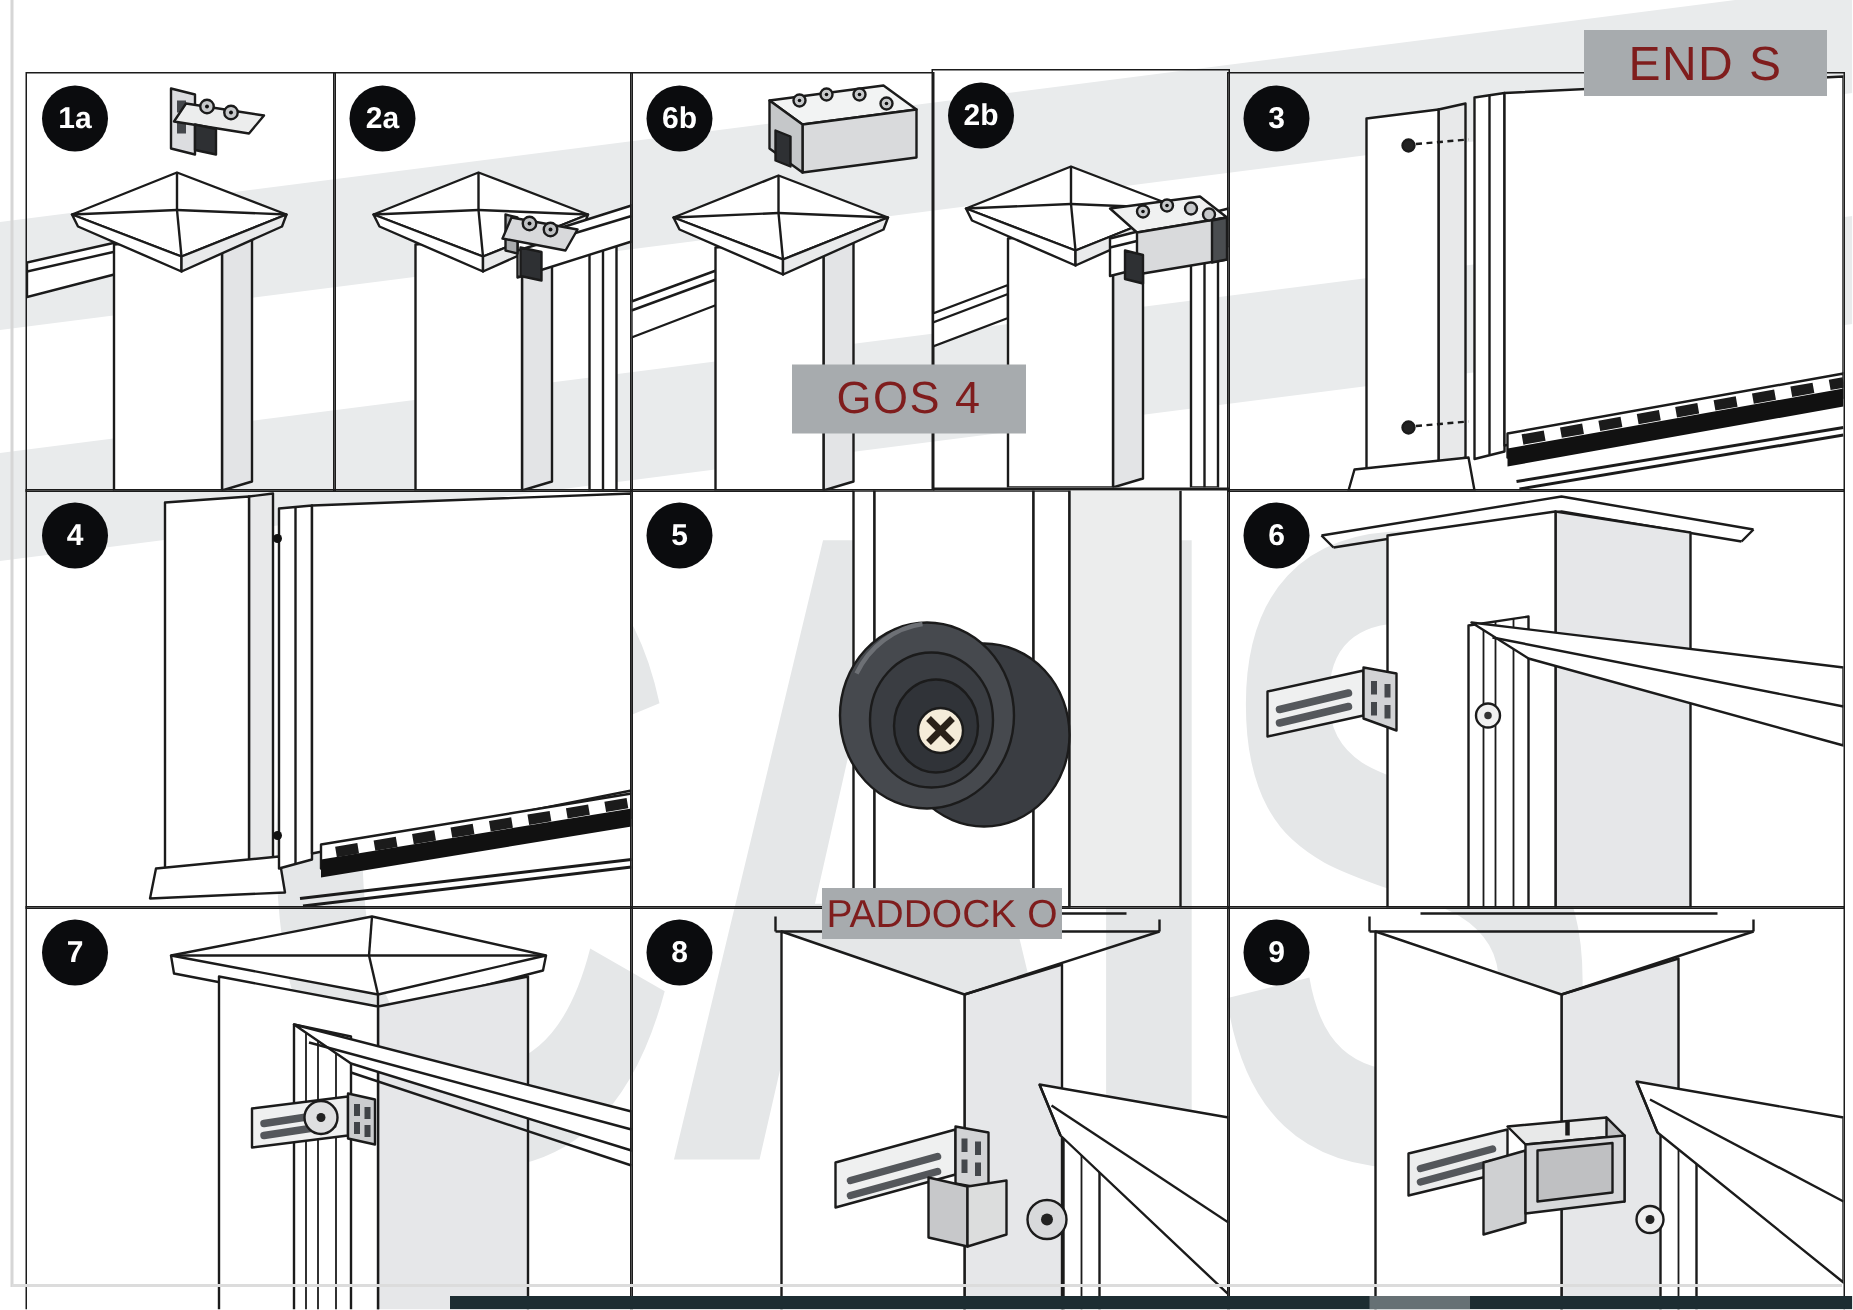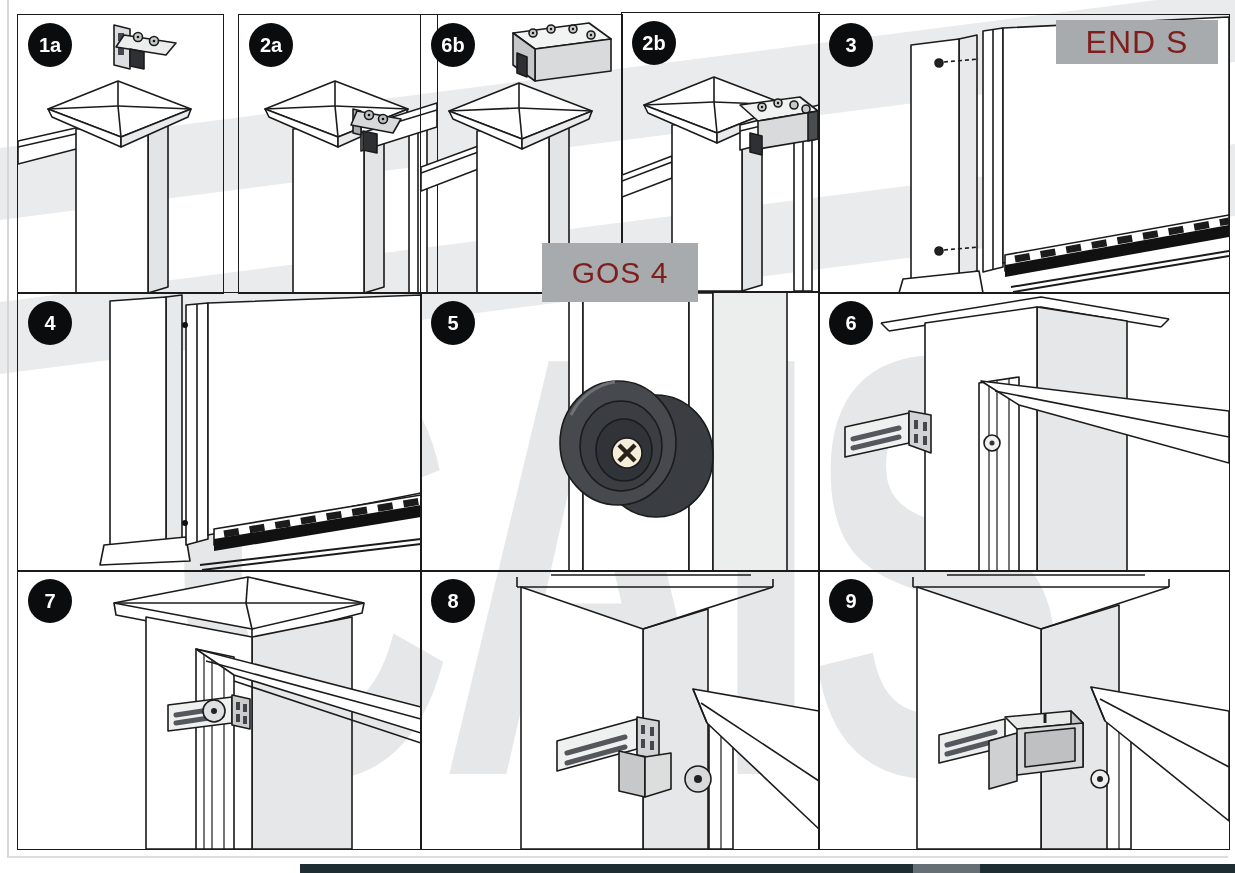--- a/index.html
+++ b/index.html
@@ -14,21 +14,21 @@
             font-size:600px;letter-spacing:-22px;color:#e5e7e8;
             transform:scaleX(0.66);transform-origin:left top;white-space:nowrap;}
 
   
   .edge-left{position:absolute;left:7px;top:0;width:2px;height:858px;background:#d6d6d6;z-index:4;}
   .edge-bottom{position:absolute;left:8px;top:856px;width:1220px;height:2px;background:#dcdcdc;z-index:4;}
   .bottom-bar{position:absolute;left:300px;top:864px;width:935px;height:9px;background:#1d2d32;z-index:5;}
   .bottom-thumb{position:absolute;left:613px;top:0;width:67px;height:9px;background:#667074;}
 
   
-  .cell{position:absolute;border:1.5px solid #1b1b1b;background:transparent;z-index:1;}
+  .cell{position:absolute;border:1.5px solid #1b1b1b;background:transparent;z-index:1;margin-top:34px;}
   .cell svg{position:absolute;left:0;top:0;}
 
   
   .badge{position:absolute;left:10px;top:8px;width:44px;height:44px;border-radius:50%;
          background:#0b0c0e;color:#fff;font-weight:bold;font-size:20px;
          display:flex;align-items:center;justify-content:center;z-index:3;}
 
   
   .plabel{position:absolute;background:#a7abae;color:#7f1d1d;font-weight:normal;
           display:flex;align-items:center;justify-content:center;z-index:3;
@@ -68,21 +68,21 @@
         <circle cx="120" cy="22" r="4.5" fill="#c6c8ca"></circle>
           <circle cx="136" cy="26" r="4.5" fill="#c6c8ca"></circle>
         <circle cx="120" cy="22" r="1.3" fill="#111" stroke="none"></circle>
           <circle cx="136" cy="26" r="1.3" fill="#111" stroke="none"></circle>
         <polygon points="112,34 126,37 126,54 112,51" fill="#2e3033"></polygon>
       </g>
     </svg>
     <div class="badge">1a</div>
   </div>
 
-  <div class="cell" style="left:238px;top:14px;width:198px;height:278px">
+  <div class="cell" style="left:222px;top:14px;width:198px;height:278px">
     <svg viewBox="0 0 198 278" width="198" height="278">
       <g stroke="#1b1b1b" stroke-width="1.6" stroke-linejoin="round" fill="none">
         <polygon points="125,108 145,102 145,272 125,278" fill="#e3e4e6"></polygon>
         <polygon points="54,114 125,108 125,278 54,278" fill="#fff"></polygon>
         <polygon points="26,94 96,66 169,94 99,122" fill="#fff"></polygon>
         <line x1="26" y1="94" x2="96" y2="91"></line>
           <line x1="169" y1="94" x2="96" y2="91"></line>
         <line x1="96" y1="66" x2="96" y2="91"></line>
           <line x1="99" y1="122" x2="96" y2="91"></line>
         <polygon points="26,94 99,122 99,132 30,102" fill="#fff"></polygon>
@@ -353,22 +353,23 @@
         <polygon points="198,158 264,152 264,196 198,204" fill="#d7d8da"></polygon>
         <polygon points="206,162 256,157 256,190 206,196" fill="#bfc0c2"></polygon>
         <line x1="226" y1="142" x2="226" y2="152" stroke-width="3"></line>
         <circle cx="281" cy="208" r="9" fill="#eeeeee"></circle>
         <circle cx="281" cy="208" r="3" fill="#222" stroke="none"></circle>
       </g>
     </svg>
     <div class="badge">9</div>
   </div>
 
-  <div class="plabel" style="left:542px;top:243px;width:156px;height:59px;font-size:30px">GOS 4</div>
+  <div class="plabel" style="left:528px;top:243px;width:156px;height:46px;font-size:30px">GOS 4</div>
   <div class="plabel" style="left:1056px;top:20px;width:162px;height:44px;font-size:32px">END S</div>
+  <div class="plabel" style="left:548px;top:592px;width:160px;height:34px;font-size:26px;letter-spacing:0">PADDOCK O</div>
 
   <div class="edge-left"></div>
   <div class="edge-bottom"></div>
   <div class="bottom-bar">
     <div class="bottom-thumb"></div>
   </div>
 
 </div>
 
 </body></html>

